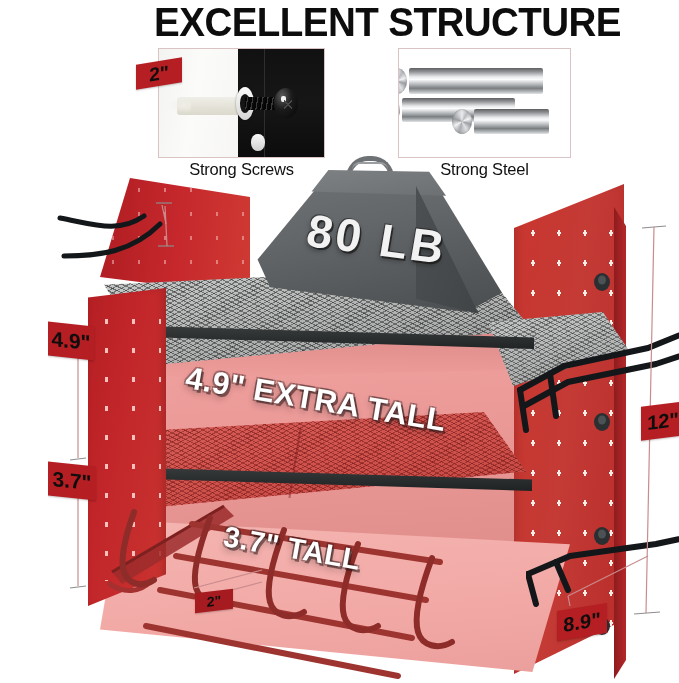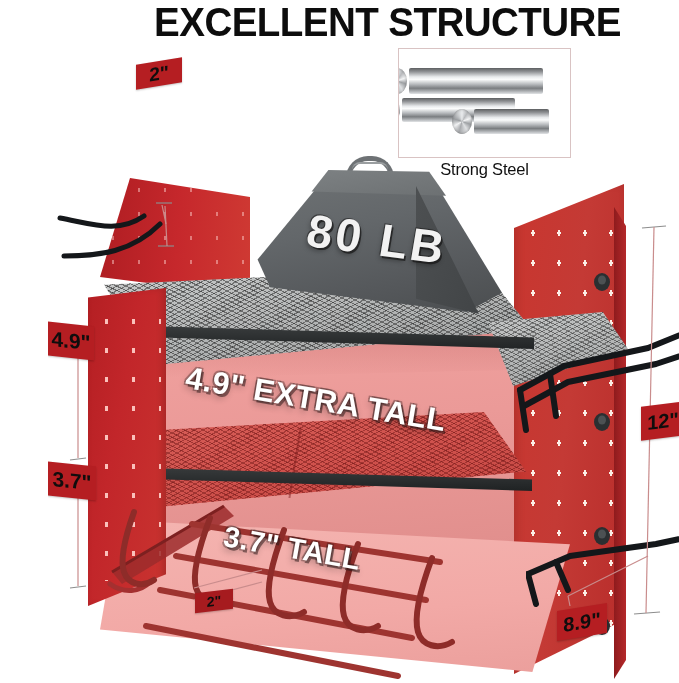--- a/index.html
+++ b/index.html
@@ -267,20 +267,36 @@
 
   .dimlines{position:absolute;left:0;top:0;width:679px;height:683px;pointer-events:none;}
 </style>
 </head>
 <body>
 
 <div class="stage">
 
   <div class="title">EXCELLENT STRUCTURE</div>
 
+  <div class="inset" id="screwsInset" style="left:110px;top:48px;width:167px;height:110px;">
+    <div class="frame">
+      <div class="sc-left"></div>
+      <div class="sc-right"></div>
+      <div class="sc-seam"></div>
+      <div class="anchor"></div>
+      <div class="washer"></div>
+      <div class="thread"></div>
+      <div class="screwhead">
+        <div class="gleam"></div>
+          <div class="cross"></div>
+      </div>
+      <div class="dot-hole"></div>
+    </div>
+    <div class="cap" style="top:112px;">Strong Screws</div>
+  </div>
 
   <div class="inset" id="steelInset" style="left:350px;top:48px;width:173px;height:102px;">
     <div class="frame">
       <div class="rod" id="rod1">
         <div class="body"></div>
           <div class="cap"></div>
       </div>
       <div class="rod" id="rod2">
         <div class="body"></div>
           <div class="cap"></div>

